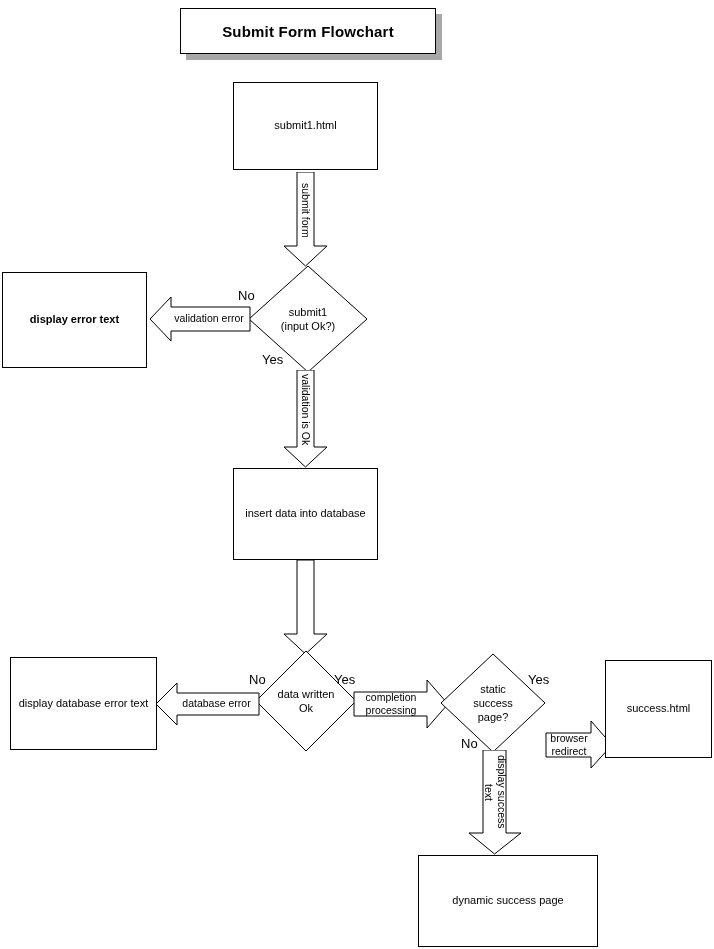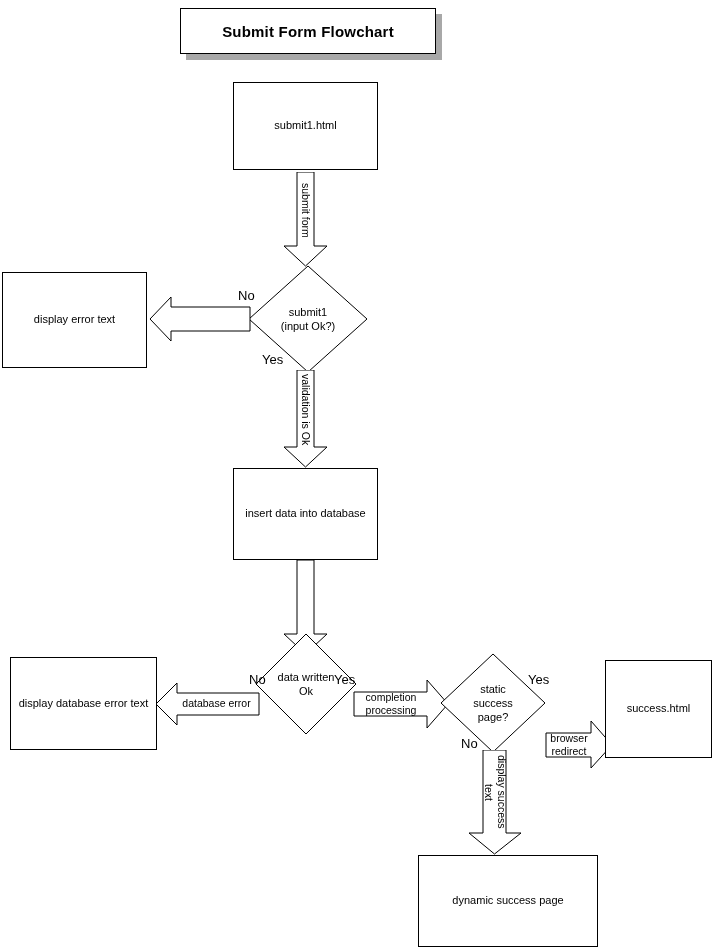--- a/index.html
+++ b/index.html
@@ -127,45 +127,46 @@
       <div>
         <div>submit1</div>
         <div>(input Ok?)</div>
       </div>
     </div>
   </div>
 
   <div class="edge-label" style="left:238px; top:288px;">No</div>
   <div class="edge-label" style="left:262px; top:352px;">Yes</div>
 
-  <div class="node" style="left:2px; top:272px; width:145px; height:96px;">display error text</div>
+  <div class="node" style="left:2px; top:272px; width:145px; height:96px;font-weight:bold;">display error text</div>
 
   <div class="arrow" style="left:149px; top:296px; width:102px; height:46px;">
     <svg width="102" height="46" viewBox="0 0 102 46">
       <polygon points="101,11 22,11 22,1 1,23 22,45 22,35 101,35" fill="#ffffff" stroke="#000000" stroke-width="1"></polygon>
     </svg>
+    <div class="arrow-label" style="left:20px; width:80px;">validation error</div>
   </div>
 
   <div class="arrow" style="left:283px; top:370px; width:45px; height:98px;">
     <svg width="45" height="98" viewBox="0 0 45 98">
       <polygon points="14,0 31,0 31,77 44,77 22.5,97 1,77 14,77" fill="#ffffff" stroke="#000000" stroke-width="1"></polygon>
     </svg>
     <div class="arrow-label vert" style="height:75px; top:2px;">validation is Ok</div>
   </div>
 
   <div class="node" style="left:233px; top:468px; width:145px; height:92px;">insert data into database</div>
 
   <div class="arrow" style="left:283px; top:560px; width:45px; height:95px;">
     <svg width="45" height="95" viewBox="0 0 45 95">
       <polygon points="14,0 31,0 31,74 44,74 22.5,94 1,74 14,74" fill="#ffffff" stroke="#000000" stroke-width="1"></polygon>
     </svg>
     <div class="arrow-label vert" style="height:72px; top:2px;"></div>
   </div>
 
-  <div class="diamond-wrap" style="left:255px; top:633px; width:102px; height:102px;">
+  <div class="diamond-wrap" style="left:255px; top:650px; width:102px; height:102px;">
     <svg width="102" height="102" viewBox="0 0 102 102">
       <polygon points="51,1 101,51 51,101 1,51" fill="#ffffff" stroke="#000000" stroke-width="1"></polygon>
     </svg>
     <div class="diamond-label">
       <div>
         <div>data written</div>
         <div>Ok</div>
       </div>
     </div>
   </div>

